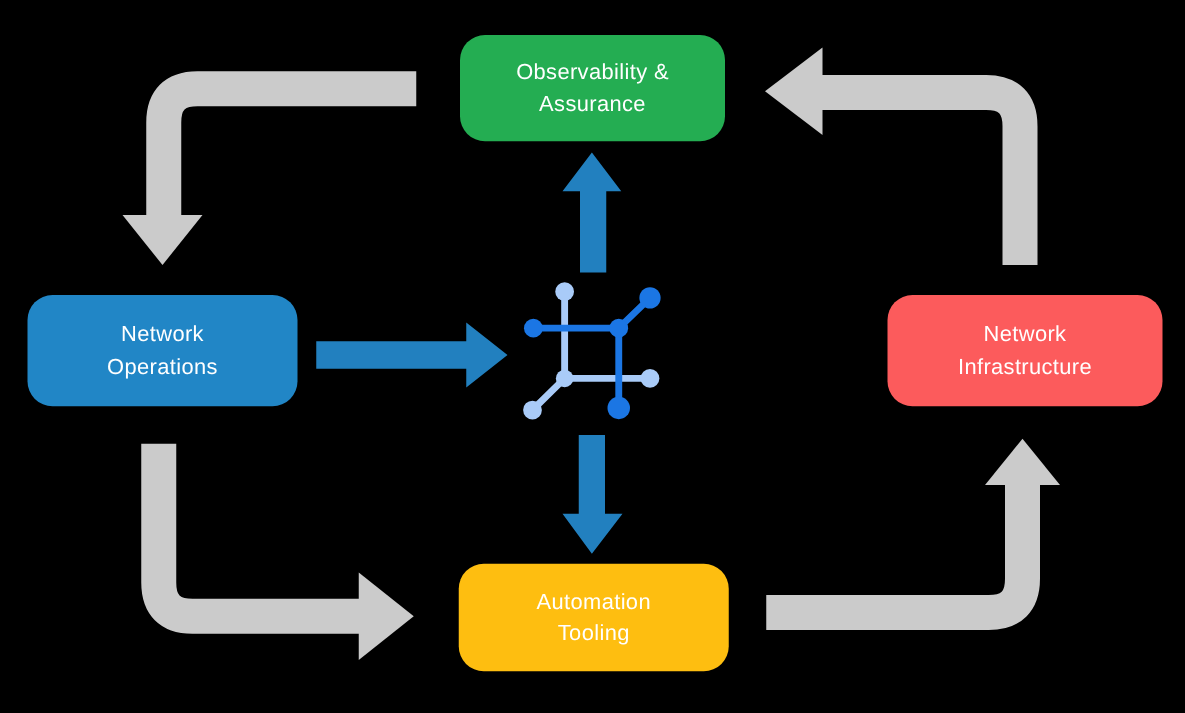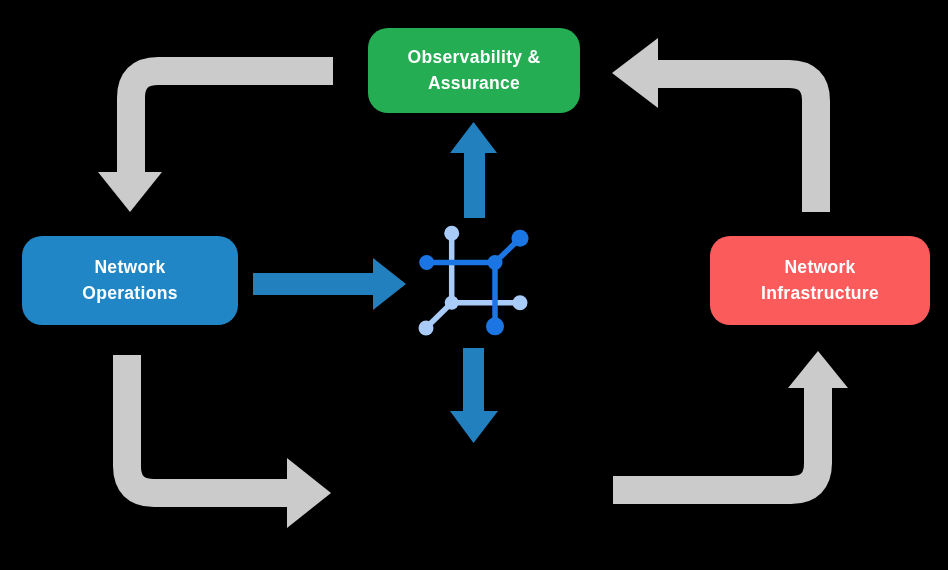--- a/index.html
+++ b/index.html
@@ -20,21 +20,21 @@
   }
   .node {
     position: absolute;
     border-radius: 20px;
     display: flex;
     align-items: center;
     justify-content: center;
     text-align: center;
     color: #ffffff;
     font-size: 17.5px;
-    font-weight: 700;
+    font-weight: 400;
     letter-spacing: 0.3px;
     line-height: 1.45;
   }
   .node span { white-space: pre-line; }
   .node-observability { left: 368px; top: 28px;  width: 212px; height: 85px; }
   .node-operations    { left: 22px;  top: 236px; width: 216px; height: 89px; }
   .node-infrastructure{ left: 710px; top: 236px; width: 220px; height: 89px; }
   .node-automation    { left: 367px; top: 451px; width: 216px; height: 86px; }
   .hub-icon {
     position: absolute;
@@ -84,20 +84,24 @@
   <div class="node node-operations" style="background-color: rgb(33, 134, 198);">
     <span>Network
 Operations</span>
   </div>
 
   <div class="node node-infrastructure" style="background-color: rgb(252, 91, 92);">
     <span>Network
 Infrastructure</span>
   </div>
 
+  <div class="node node-automation" style="background-color: rgb(254, 190, 16);">
+    <span>Automation
+Tooling</span>
+  </div>
 
   <div class="hub-icon">
     <svg viewBox="0 0 118 118" width="118" height="118" xmlns="http://www.w3.org/2000/svg">
 
       <g stroke="#A9CBF8" stroke-width="5.5" stroke-linecap="round" fill="none">
         <line x1="37.7" y1="13.3" x2="37.7" y2="82.7"></line>
         <line x1="37.7" y1="82.7" x2="106" y2="82.7"></line>
         <line x1="37.7" y1="82.7" x2="14" y2="106"></line>
       </g>
       <g fill="#A9CBF8">

